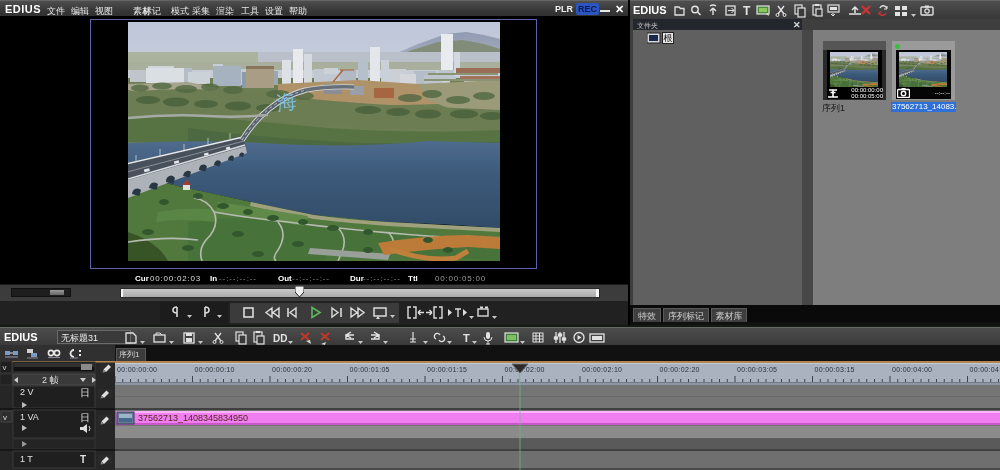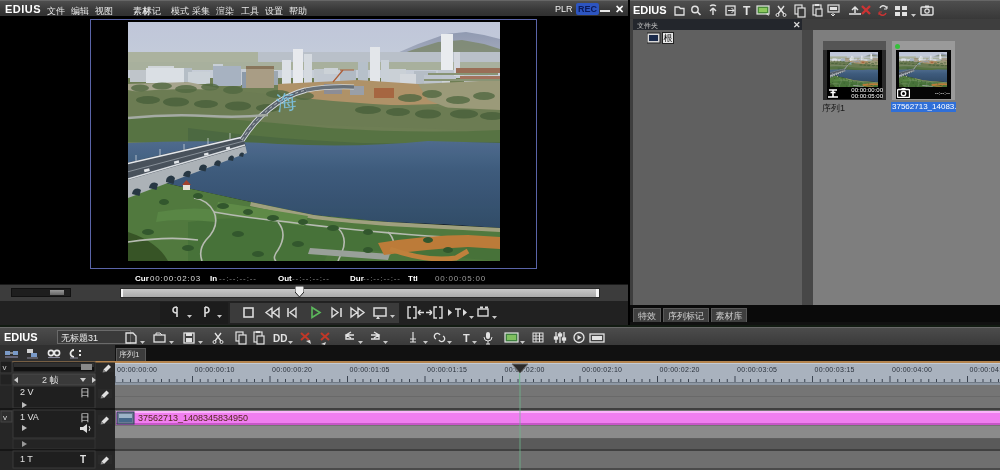--- a/index.html
+++ b/index.html
@@ -8,21 +8,21 @@
 .abs { position:absolute; }
 svg, .tc2, #lab2, .cl, #tcrow, #menubar, .btab, #hdrL, #hdrR, #seqtab, #tlname, #tltitle, #plr, #rec, #closeb, .mi, .logo, #hdrX { will-change:transform; }
 
 
 #prevwin { left:0; top:0; width:628px; height:327px; background:#000; }
 #menubar { left:0; top:0; width:628px; height:16px;
   background:linear-gradient(#4e4e4e,#383838 60%,#303030); border-top:1px solid #666;
   color:#e8e8e8; font-size:9px; }
 #menubar .logo { position:absolute; left:5px; top:2px; font-size:11px; font-weight:bold; color:#fff; letter-spacing:0.5px;}
 #menubar .mi { position:absolute; top:4px;font-family:Liberation Mono, monospace; }
-#plr { position:absolute; left:555px; top:3px; color:#f0f0f0; font-weight:normal; font-size:9px;}
+#plr { position:absolute; left:555px; top:3px; color:#f0f0f0; font-weight:bold; font-size:9px;}
 #rec { position:absolute; left:576px; top:2px; color:#0a1a5a; font-weight:bold; font-size:9px;
   background:#2d55c0; border-radius:2px; padding:1px 2px;}
 #minb { position:absolute; left:600px; top:9px; width:10px; height:2px; background:#e8e8e8;}
 #closeb { position:absolute; left:615px; top:2px; color:#fff; font-size:11px; font-weight:bold;}
 #vframe { left:90px; top:19px; width:447px; height:250px; border:1px solid #5a64a8; background:#000;}
 #photo-main { left:128px; top:22px; width:372px; height:239px; }
 #tcrow { left:0px; top:274px; width:628px; height:11px; color:#d6d6d6; font-size:8px; }
 #tcrow b { color:#fff; }
 #tcrow .dim { color:#8a8a8a; }
 

